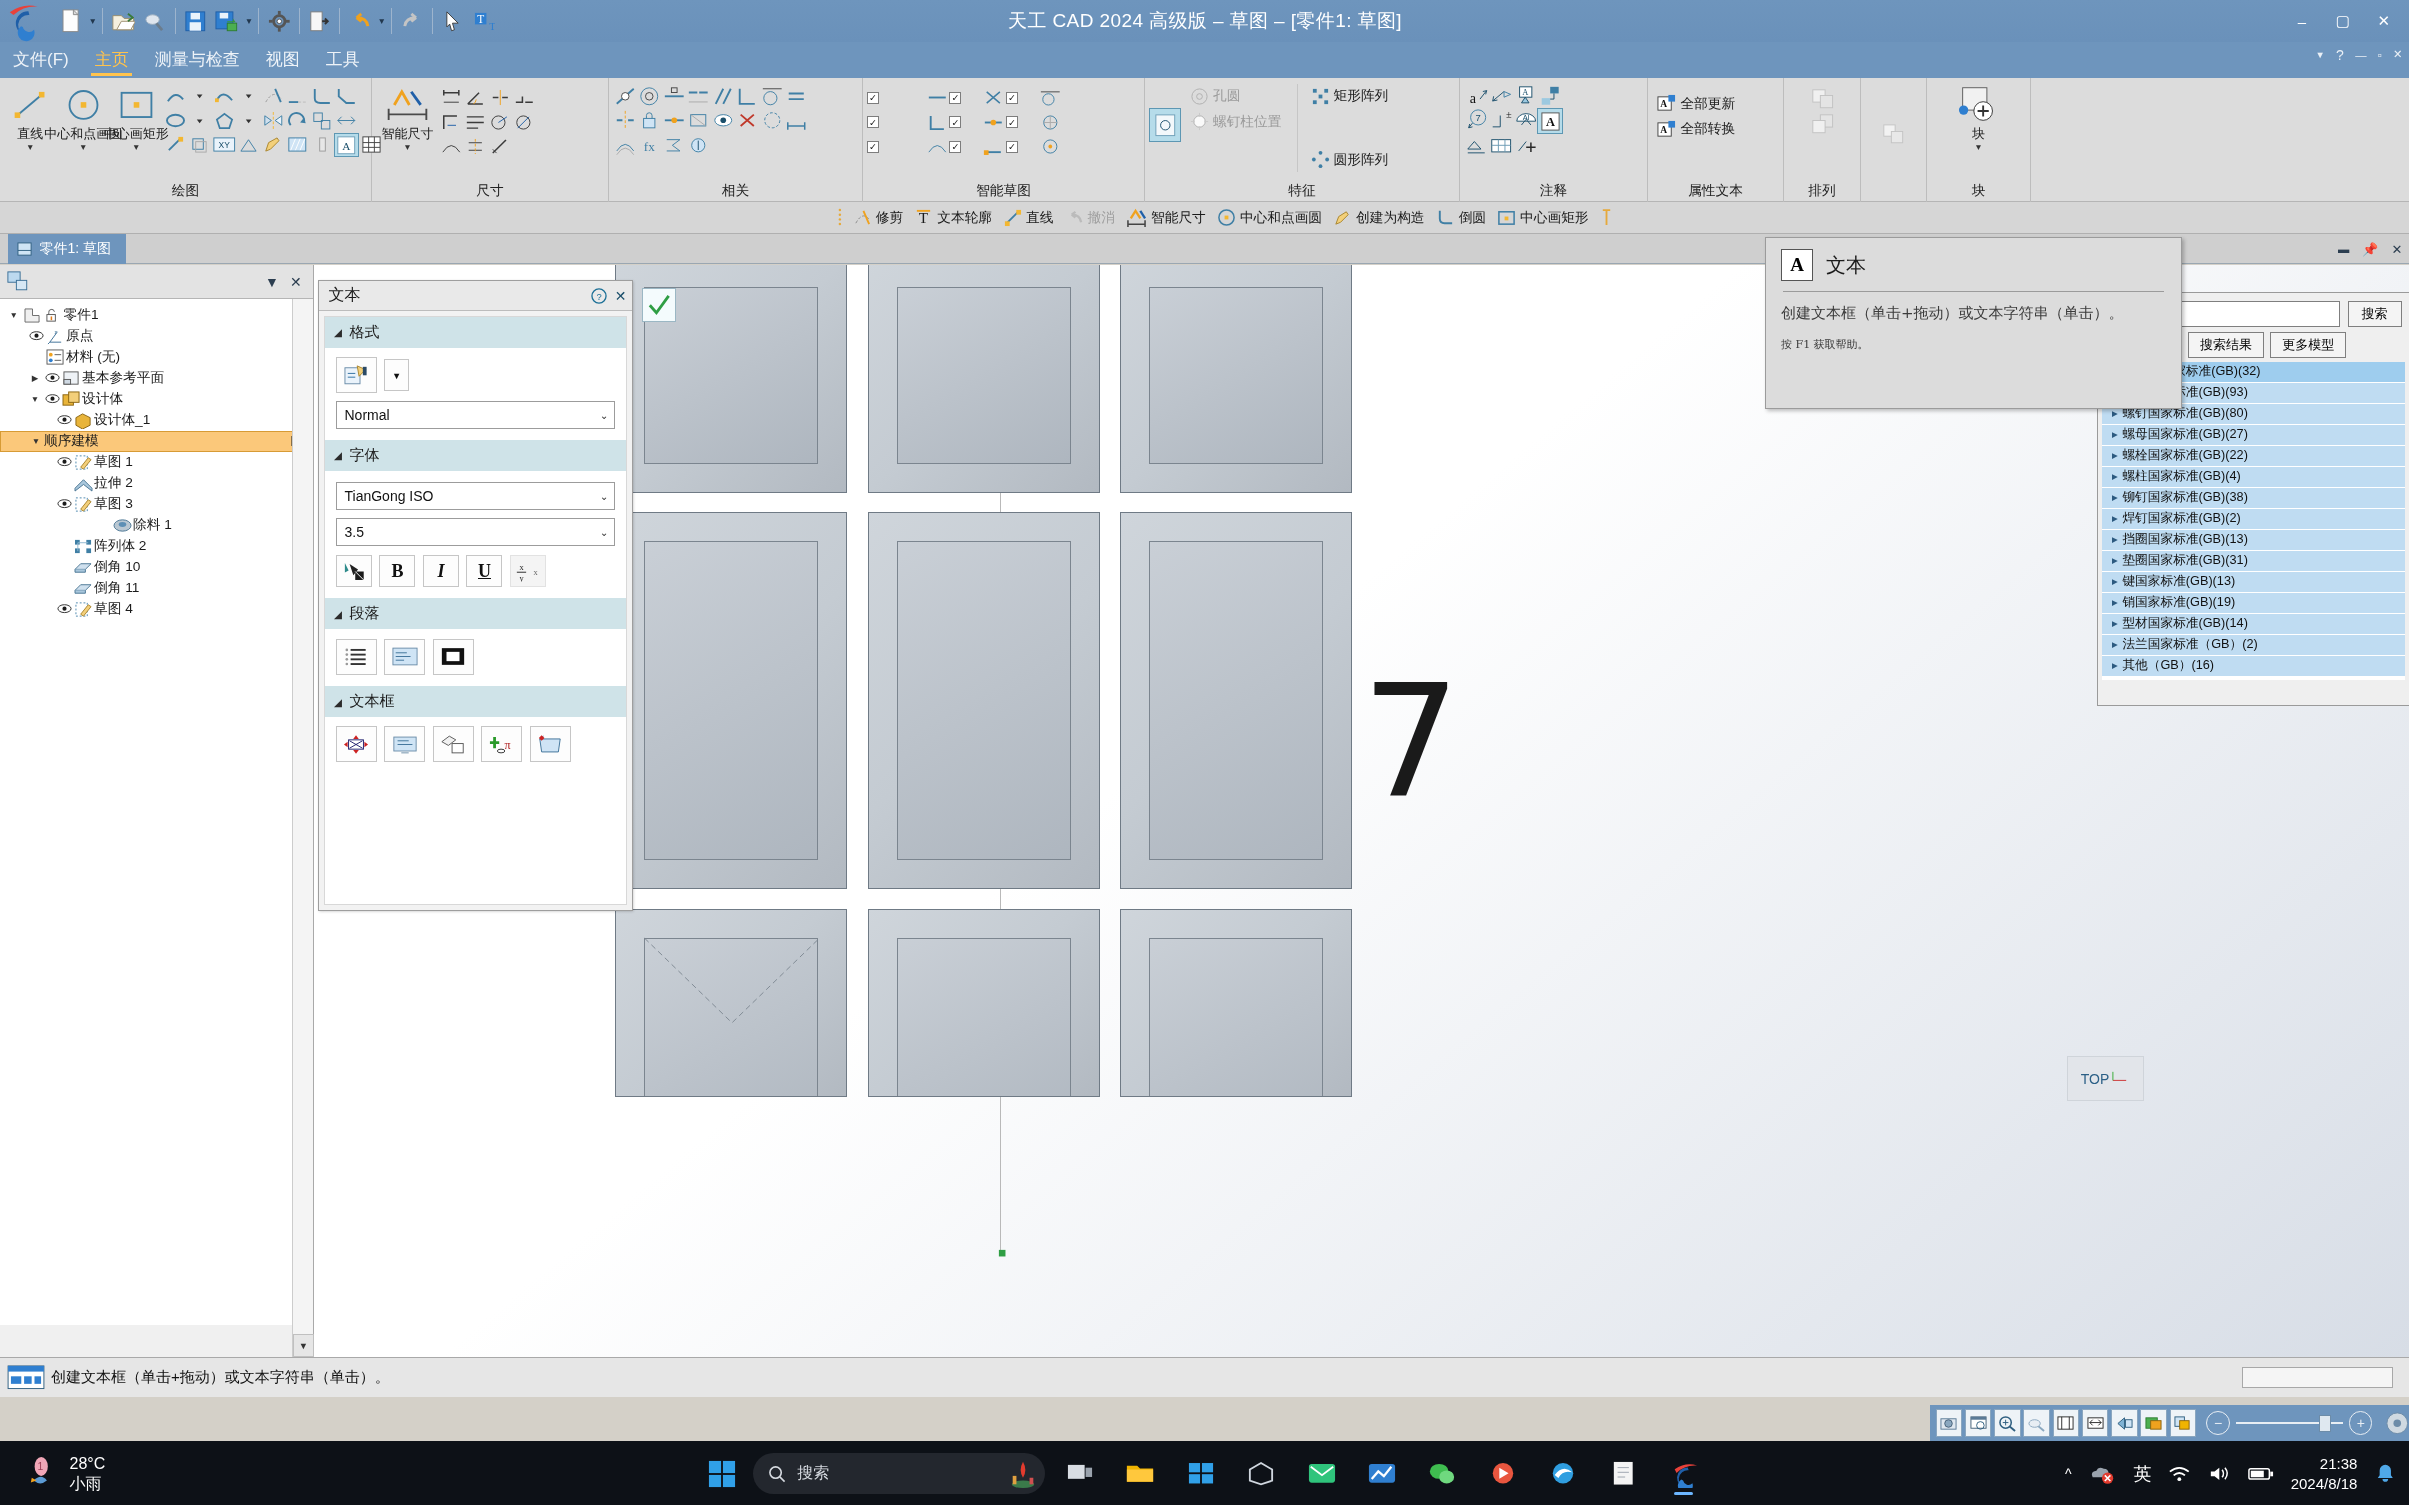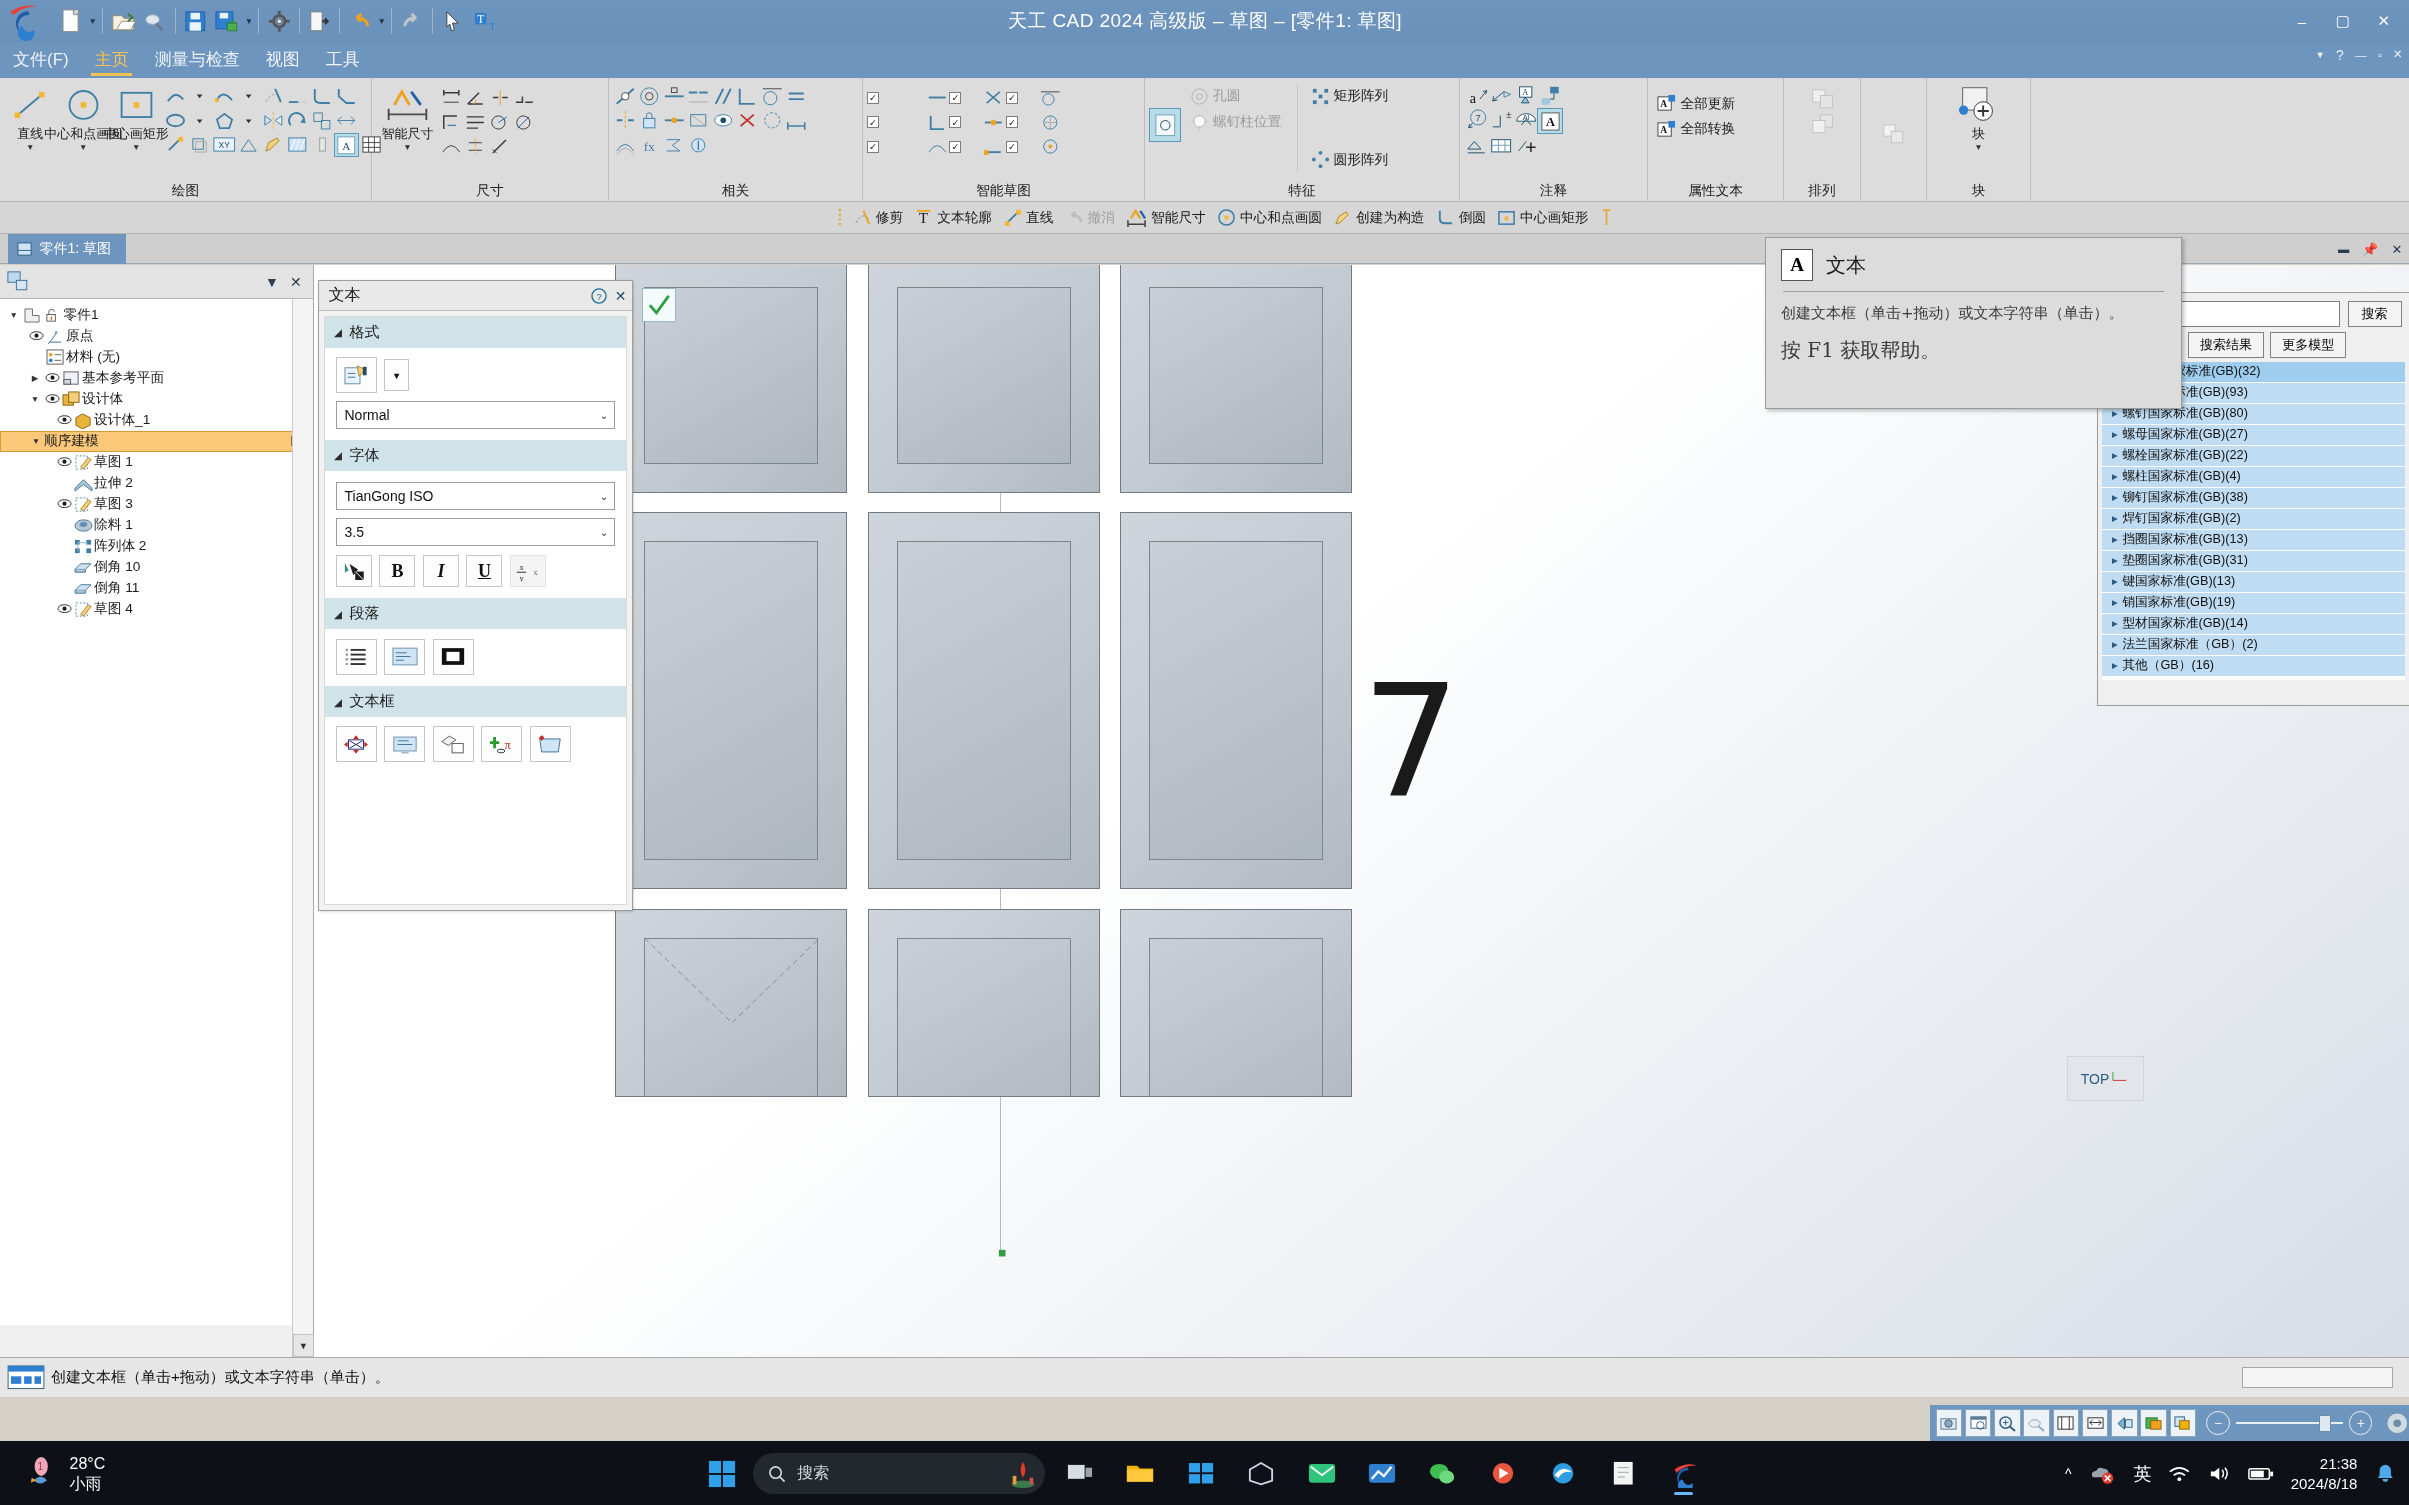--- a/index.html
+++ b/index.html
@@ -255,21 +255,21 @@
   }
   #tt-head { display:flex; align-items:center; }
   #tt-ico {
     width:32px;height:32px;border:0.9px solid #555; background:#fff;
     display:flex;align-items:center;justify-content:center;
     font-weight:bold; font-size:19px; font-family:"Liberation Serif", serif;
   }
   #tt-title { margin-left:13px; font-size:20px; color:#1b1b1b; font-family:"DejaVu Serif","Liberation Serif",serif; }
   #tt-rule { height:0.9px; background:#9b9b9b; margin:9.4px 1.9px 11.3px 1.9px; }
   #tt-desc { font-size:15px; color:#3b3b3b; line-height:1.38; font-family:"DejaVu Serif","Liberation Serif",serif; }
-  #tt-help { font-size:20px; color:#3b3b3b; margin-top:13px; font-family:"DejaVu Serif","Liberation Serif",serif; }
+  #tt-help { font-size:11px; color:#3b3b3b; margin-top:13px; font-family:"DejaVu Serif","Liberation Serif",serif; }
 
   
   #statusbar {
     position:absolute; left:0; top:1357px; width:2410px; height:40px;
     background:#e6e6e6; border-top:0.9px solid #a9a9a9;
     display:flex; align-items:center;
   }
   #sb-ico { width:51px; height:38px; display:flex; align-items:center; justify-content:center; }
   #sb-text { font-size:15px; color:#111; }
   #sb-right { margin-left:auto; display:flex; align-items:center; }
@@ -1489,21 +1489,21 @@
         </span>
       <span class="tico">
           <svg width="19" height="17" viewBox="0 0 20 18">
             <rect x="2" y="2" width="12" height="14" fill="none" stroke="#4a86ad" stroke-dasharray="2 2"></rect>
             <path d="M7 14 l8 -10 l3 2 l-8 10 z" fill="#f3cf7a" stroke="#a9852e"></path>
           </svg>
         </span>
       <span>草图 3</span>
     </div>
 
-    <div class="trow" style="padding-left:73px;">
+    <div class="trow" style="padding-left:73px;margin-left:39px;">
       <span class="tico">
           <svg width="21" height="17" viewBox="0 0 22 18">
             <ellipse cx="11" cy="9" rx="9" ry="6" fill="#b9c7d2" stroke="#4a7694"></ellipse>
             <ellipse cx="11" cy="8" rx="4" ry="2.6" fill="#5d8fb5"></ellipse>
           </svg>
         </span>
       <span>除料 1</span>
     </div>
 
     <div class="trow" style="padding-left:73px;">

